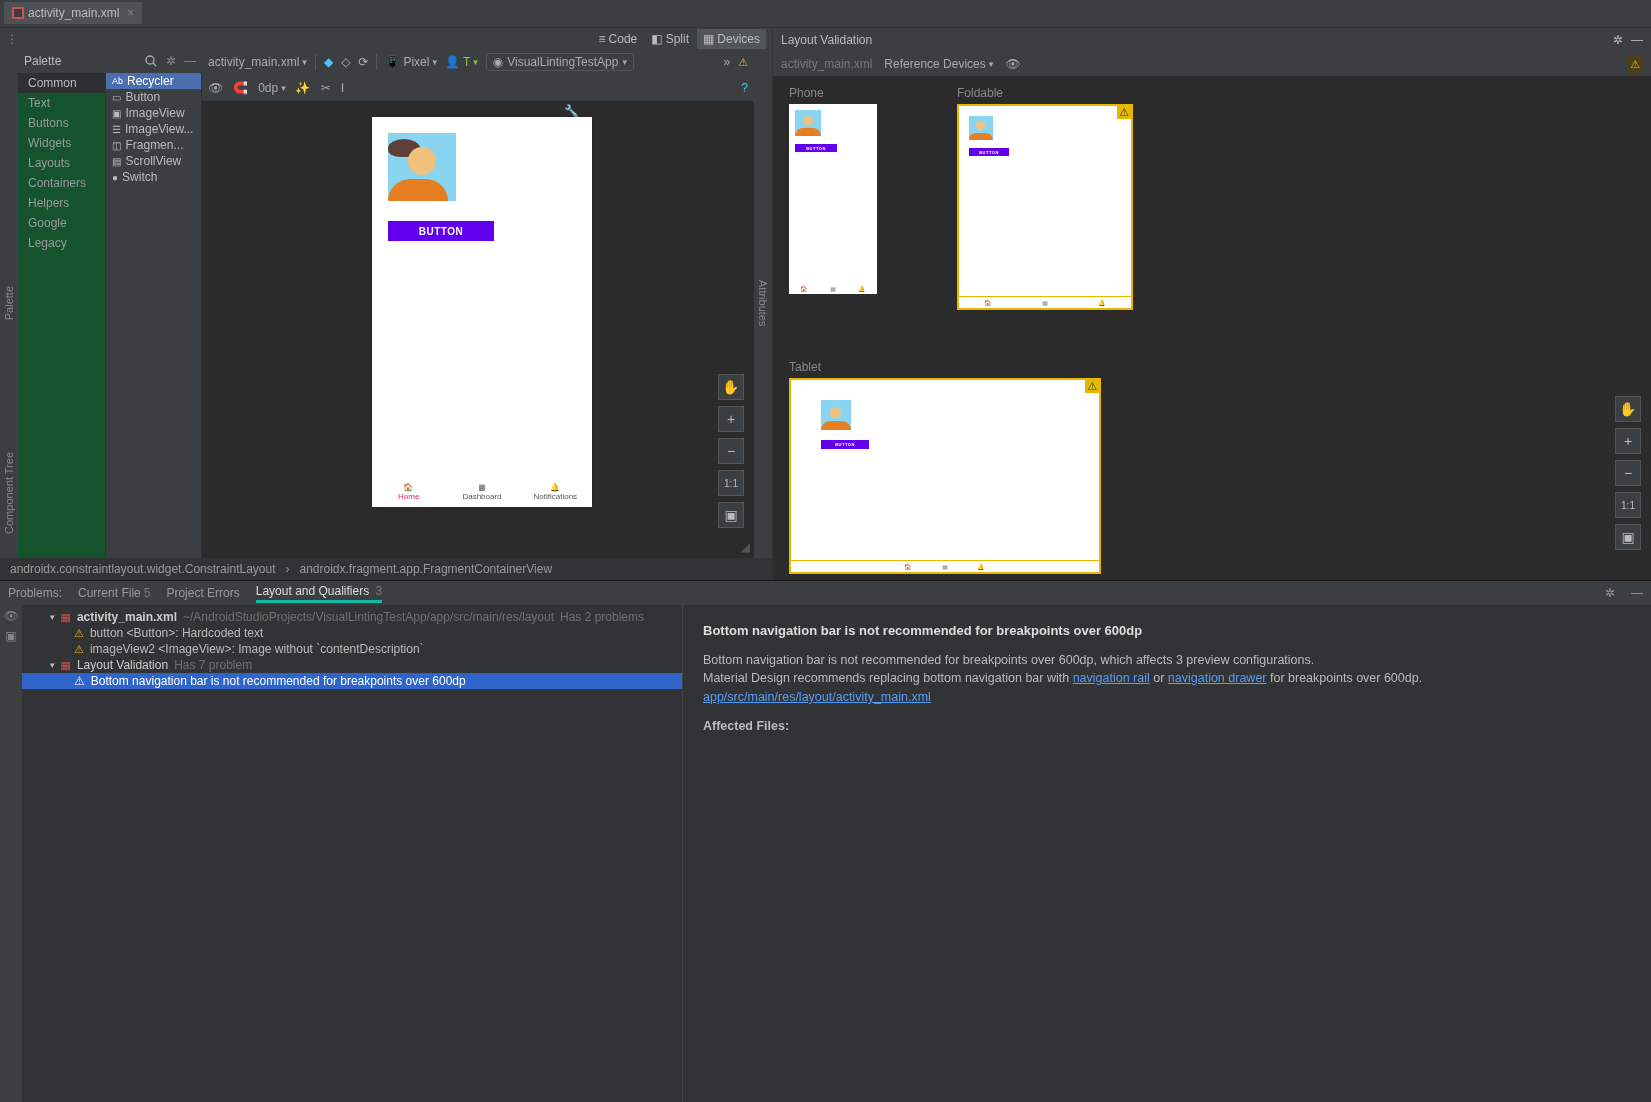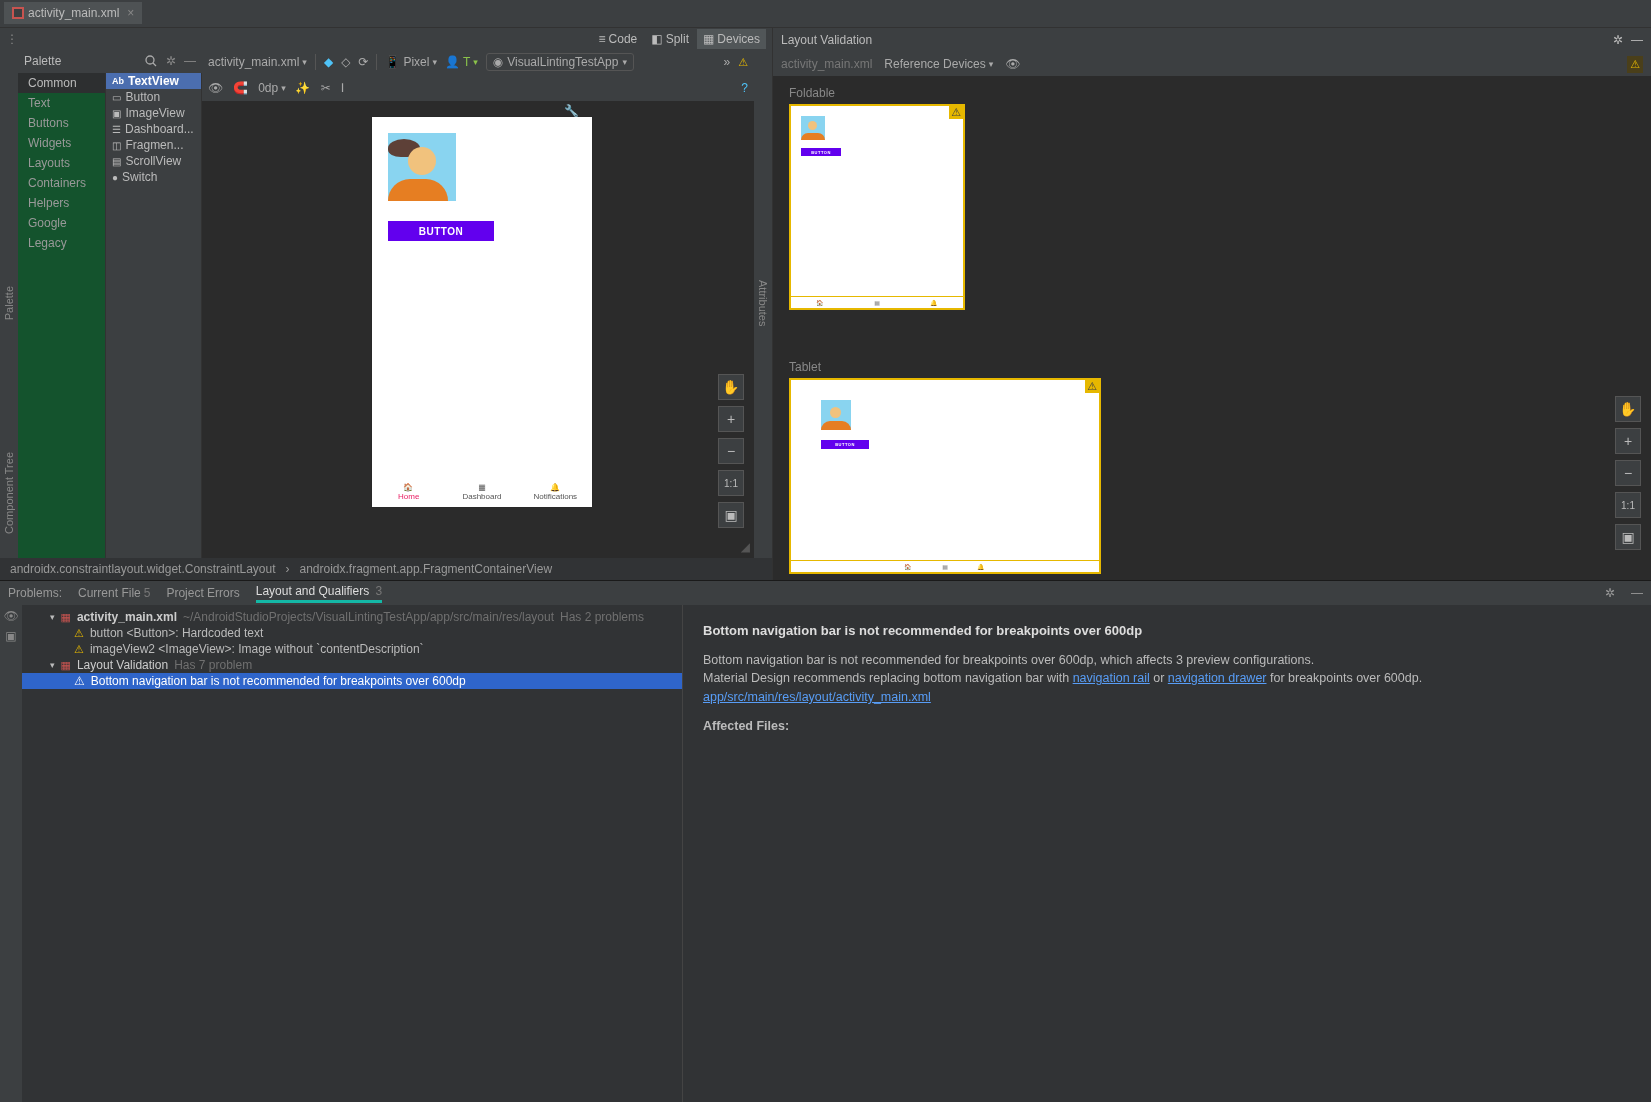--- a/index.html
+++ b/index.html
@@ -31,21 +31,21 @@
 .palette-header .title { flex: 1; color: #bbb; }
 .palette-icons { display: flex; gap: 8px; color: #888; }
 
 
 .palette-body { display: flex; flex: 1; }
 .palette-col { width: 88px; background: #14532d; border-right: 1px solid #323232; }
 .palette-col .item { padding: 3px 10px; color: #999; }
 .palette-col .item.sel { background: #2d2f30; color: #bbb; }
 .palette-col2 { width: 96px; background: #3c3f41; border-right: 1px solid #323232; }
 .palette-col2 .witem { padding: 1px 6px; display: flex; gap: 4px; align-items: center; color: #bbb; white-space: nowrap; overflow: hidden; }
-.palette-col2 .witem.sel { background: #4b6eaf; color: #fff; font-weight: bold; }
+.palette-col2 .witem.sel { background: #4b6eaf; color: #fff; }
 
 
 .canvas-wrap { flex: 1; background: #2b2b2b; position: relative; }
 .design-toolbar { height: 26px; background: #3c3f41; display:flex; align-items:center; padding: 0 6px; gap: 8px; color: #aaa; }
 .design-toolbar2 { height: 26px; background: #3c3f41; display:flex; align-items:center; padding: 0 6px; gap: 10px; color: #aaa; }
 .tool-sep { width:1px; height:16px; background:#555; }
 .dropdown { display:inline-flex; align-items:center; gap:3px; }
 .rounded-pill { border: 1px solid #555; border-radius: 3px; padding: 1px 6px; display: inline-flex; align-items: center; gap: 4px; }
 
 
@@ -160,33 +160,33 @@
             <div class="item">Widgets</div>
             <div class="item">Layouts</div>
             <div class="item">Containers</div>
             <div class="item">Helpers</div>
             <div class="item">Google</div>
             <div class="item">Legacy</div>
           </div>
           <div class="palette-col2">
             <div class="witem sel">
                 <span style="font-size:9px;color:#fff;">Ab</span>
-                <span>TextView</span>
+                <span>Recycler</span>
               </div>
             <div class="witem">
                 <span style="font-size:10px;">▭</span>
                 <span>Button</span>
               </div>
             <div class="witem">
                 <span style="font-size:10px;">▣</span>
                 <span>ImageView</span>
               </div>
             <div class="witem">
                 <span style="font-size:10px;">☰</span>
-                <span>Dashboard...</span>
+                <span>ImageView...</span>
               </div>
             <div class="witem">
                 <span style="font-size:10px;">◫</span>
                 <span>Fragmen...</span>
               </div>
             <div class="witem">
                 <span style="font-size:10px;">▤</span>
                 <span>ScrollView</span>
               </div>
             <div class="witem">
@@ -295,20 +295,37 @@
       <span class="dropdown">
           <span>Reference Devices</span> 
           <span class="chev">▾</span>
         </span>
       <span>👁</span>
       <span style="flex:1;"></span>
       <span class="icon-warn" style="background:#4a3f1a;padding:2px 3px;">⚠</span>
     </div>
     <div class="lv-body">
       <div class="lv-devices" style="margin-bottom: 30px;">
+        <div class="lv-group">
+          <div class="lv-label">Phone</div>
+          <div class="lv-frame" style="width:88px;height:190px;">
+            <div style="padding:6px;">
+              <div style="width:26px;height:26px;background:#89d4f0;position:relative;">
+                  <div style="width:10px;height:10px;background:#f1c27d;border-radius:50%;position:absolute;top:6px;left:8px;"></div>
+                  <div style="position:absolute;bottom:0;width:26px;height:8px;background:#e67e22;border-radius:12px 12px 0 0;"></div>
+                </div>
+              <div class="btn-purple" style="width:42px;height:8px;font-size:4px;margin-top:8px;">BUTTON</div>
+            </div>
+            <div style="position:absolute;bottom:0;width:100%;display:flex;justify-content:space-around;font-size:6px;color:#888;padding:2px 0;">
+              <span>🏠</span>
+                <span>▦</span>
+                <span>🔔</span>
+            </div>
+          </div>
+        </div>
         <div class="lv-group">
           <div class="lv-label">Foldable</div>
           <div class="lv-frame lv-outline" style="width:176px;height:206px;">
             <span class="warn-badge icon-warn" style="background:#e6b800;color:#3c3f41;padding:0 2px;">⚠</span>
             <div style="padding:10px;">
               <div style="width:24px;height:24px;background:#89d4f0;position:relative;">
                   <div style="width:9px;height:9px;background:#f1c27d;border-radius:50%;position:absolute;top:5px;left:7px;"></div>
                   <div style="position:absolute;bottom:0;width:24px;height:7px;background:#e67e22;border-radius:11px 11px 0 0;"></div>
                 </div>
               <div class="btn-purple" style="width:40px;height:8px;font-size:4px;margin-top:8px;">BUTTON</div>

